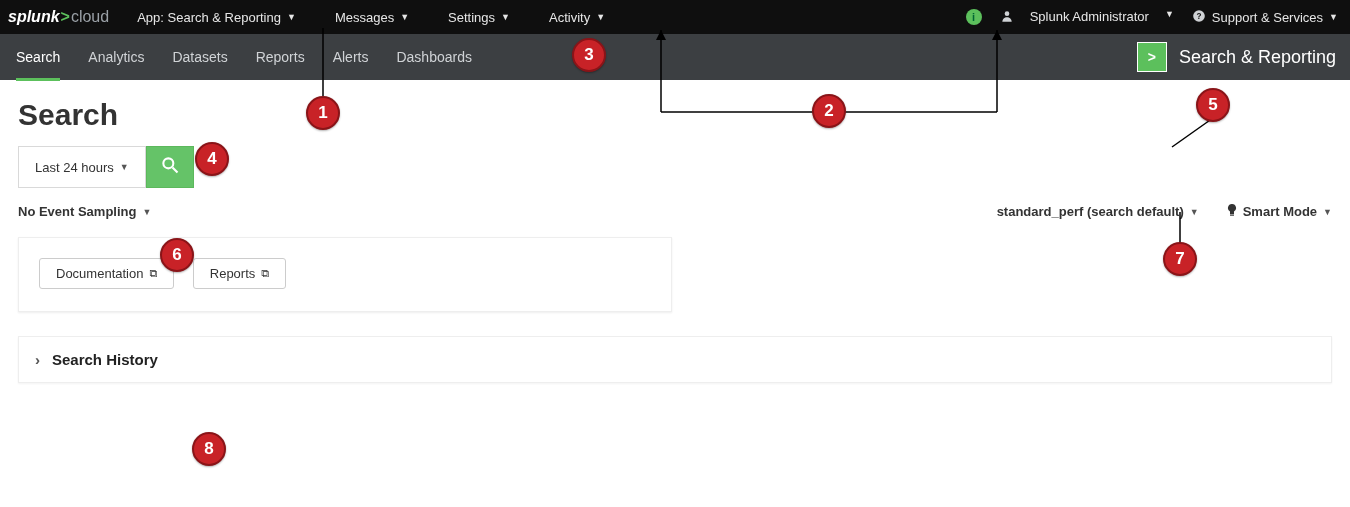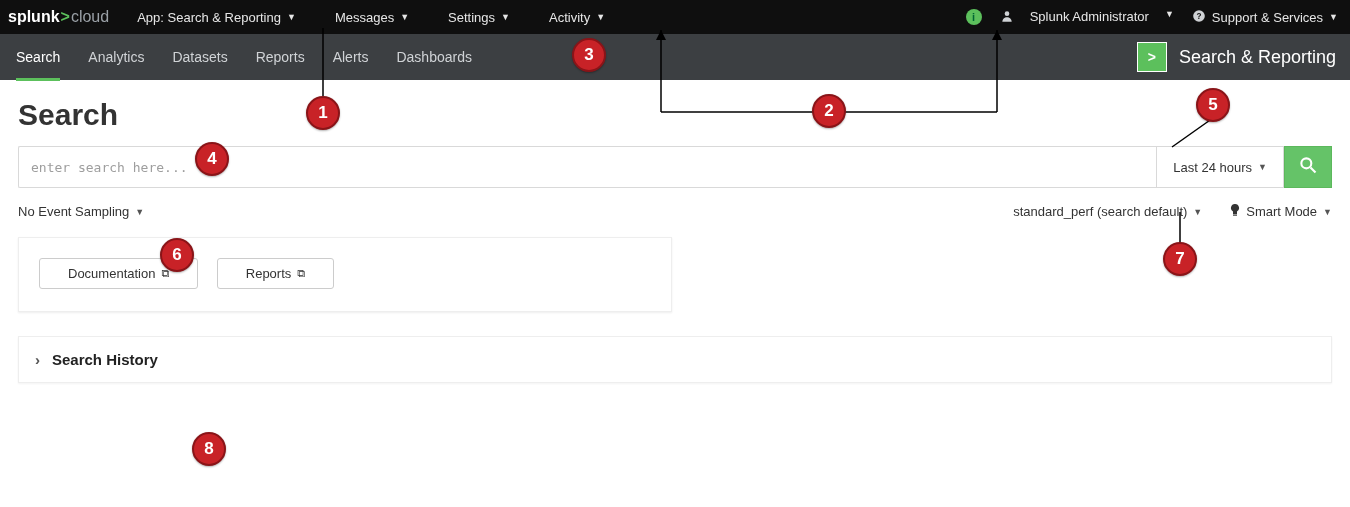--- a/index.html
+++ b/index.html
@@ -21,21 +21,21 @@
     color: #e6e6e6;
     font-size: 13px;
     padding: 0 12px 0 8px;
   }
   .logo {
     display: flex;
     align-items: baseline;
     font-weight: 600;
     margin-right: 28px;
   }
-  .logo .sp { color: #ffffff; font-size: 16px; font-weight: 700; }
+  .logo .sp { color: #ffffff; font-size: 16px; font-weight: 700; font-style: italic; }
   .logo .chev { color: #5cc05c; font-size: 16px; font-weight: 900; margin: 0 1px; }
   .logo .cl { color: #9aa0a6; font-size: 16px; font-weight: 400; }
 
   .tmenu { display: flex; align-items: center; gap: 39px; }
   .tmenu-item { display: flex; align-items: center; cursor: pointer; color: #e6e6e6; }
   .tmenu-item .caret { margin-left: 6px; }
 
   .find-wrap {
     margin-left: 18px;
     display: flex;
@@ -132,40 +132,41 @@
     border: 1px solid #5cb85c;
     display: flex; align-items: center; justify-content: center;
     cursor: pointer;
   }
   .go-btn svg { fill: #fff; }
 
   .subrow {
     display: flex; align-items: flex-start;
     font-size: 13px; color: #3b3b3b;
     margin-top: 16px;
+    font-weight: bold;
   }
   .linkish { display: flex; align-items: center; cursor: pointer; color: #333; }
   .linkish .caret { margin-left: 6px; color: #555; }
   .subright { margin-left: auto; display: flex; align-items: center; gap: 28px; }
 
   .card {
     margin-top: 18px;
     width: 654px;
     border: 1px solid #eee;
     box-shadow: 0 1px 2px rgba(0,0,0,.07);
     padding: 20px 20px 22px 20px;
     background: #fff;
   }
   .card h3 { font-size: 17px; font-weight: 700; color: #222; margin-bottom: 12px; }
   .card p { font-size: 14px; color: #333; line-height: 1.4; margin-bottom: 46px; }
   .btn-outline {
     display: inline-flex; align-items: center; gap: 6px;
     border: 1px solid #ccc; border-radius: 3px;
     background: #fff; color: #333; font-size: 13px;
-    padding: 7px 28px; cursor: pointer; margin-right: 14px;
+    padding: 7px 16px; cursor: pointer; margin-right: 14px;
   }
   .ext-icon { font-size: 11px; }
 
   .history-row {
     margin-top: 24px;
     display: flex; align-items: center;
     font-size: 15px; color: #222; font-weight: 700;
     border: 1px solid #eee; padding: 14px 16px;
     box-shadow: 0 1px 2px rgba(0,0,0,.05);
     cursor: pointer;
@@ -250,21 +251,20 @@
   <div class="nav-right">
     <div class="nav-logo">&gt;</div>
     <div class="nav-title">Search &amp; Reporting</div>
   </div>
 </div>
 
 <div class="content">
   <div class="page-title">Search</div>
 
   <div class="search-row">
-    <input class="search-input" placeholder="enter search here..." style="">
     <div class="tr-picker">
       <span>Last 24 hours</span>
       <span class="caret">▼</span>
     </div>
     <div class="go-btn">
       <span>
         <svg width="20" height="20" viewBox="0 0 24 24">
             <circle cx="10" cy="10" r="6" stroke="#fff" stroke-width="2.5" fill="none"></circle>
             <line x1="15" y1="15" x2="21" y2="21" stroke="#fff" stroke-width="2.5"></line>
           </svg>

